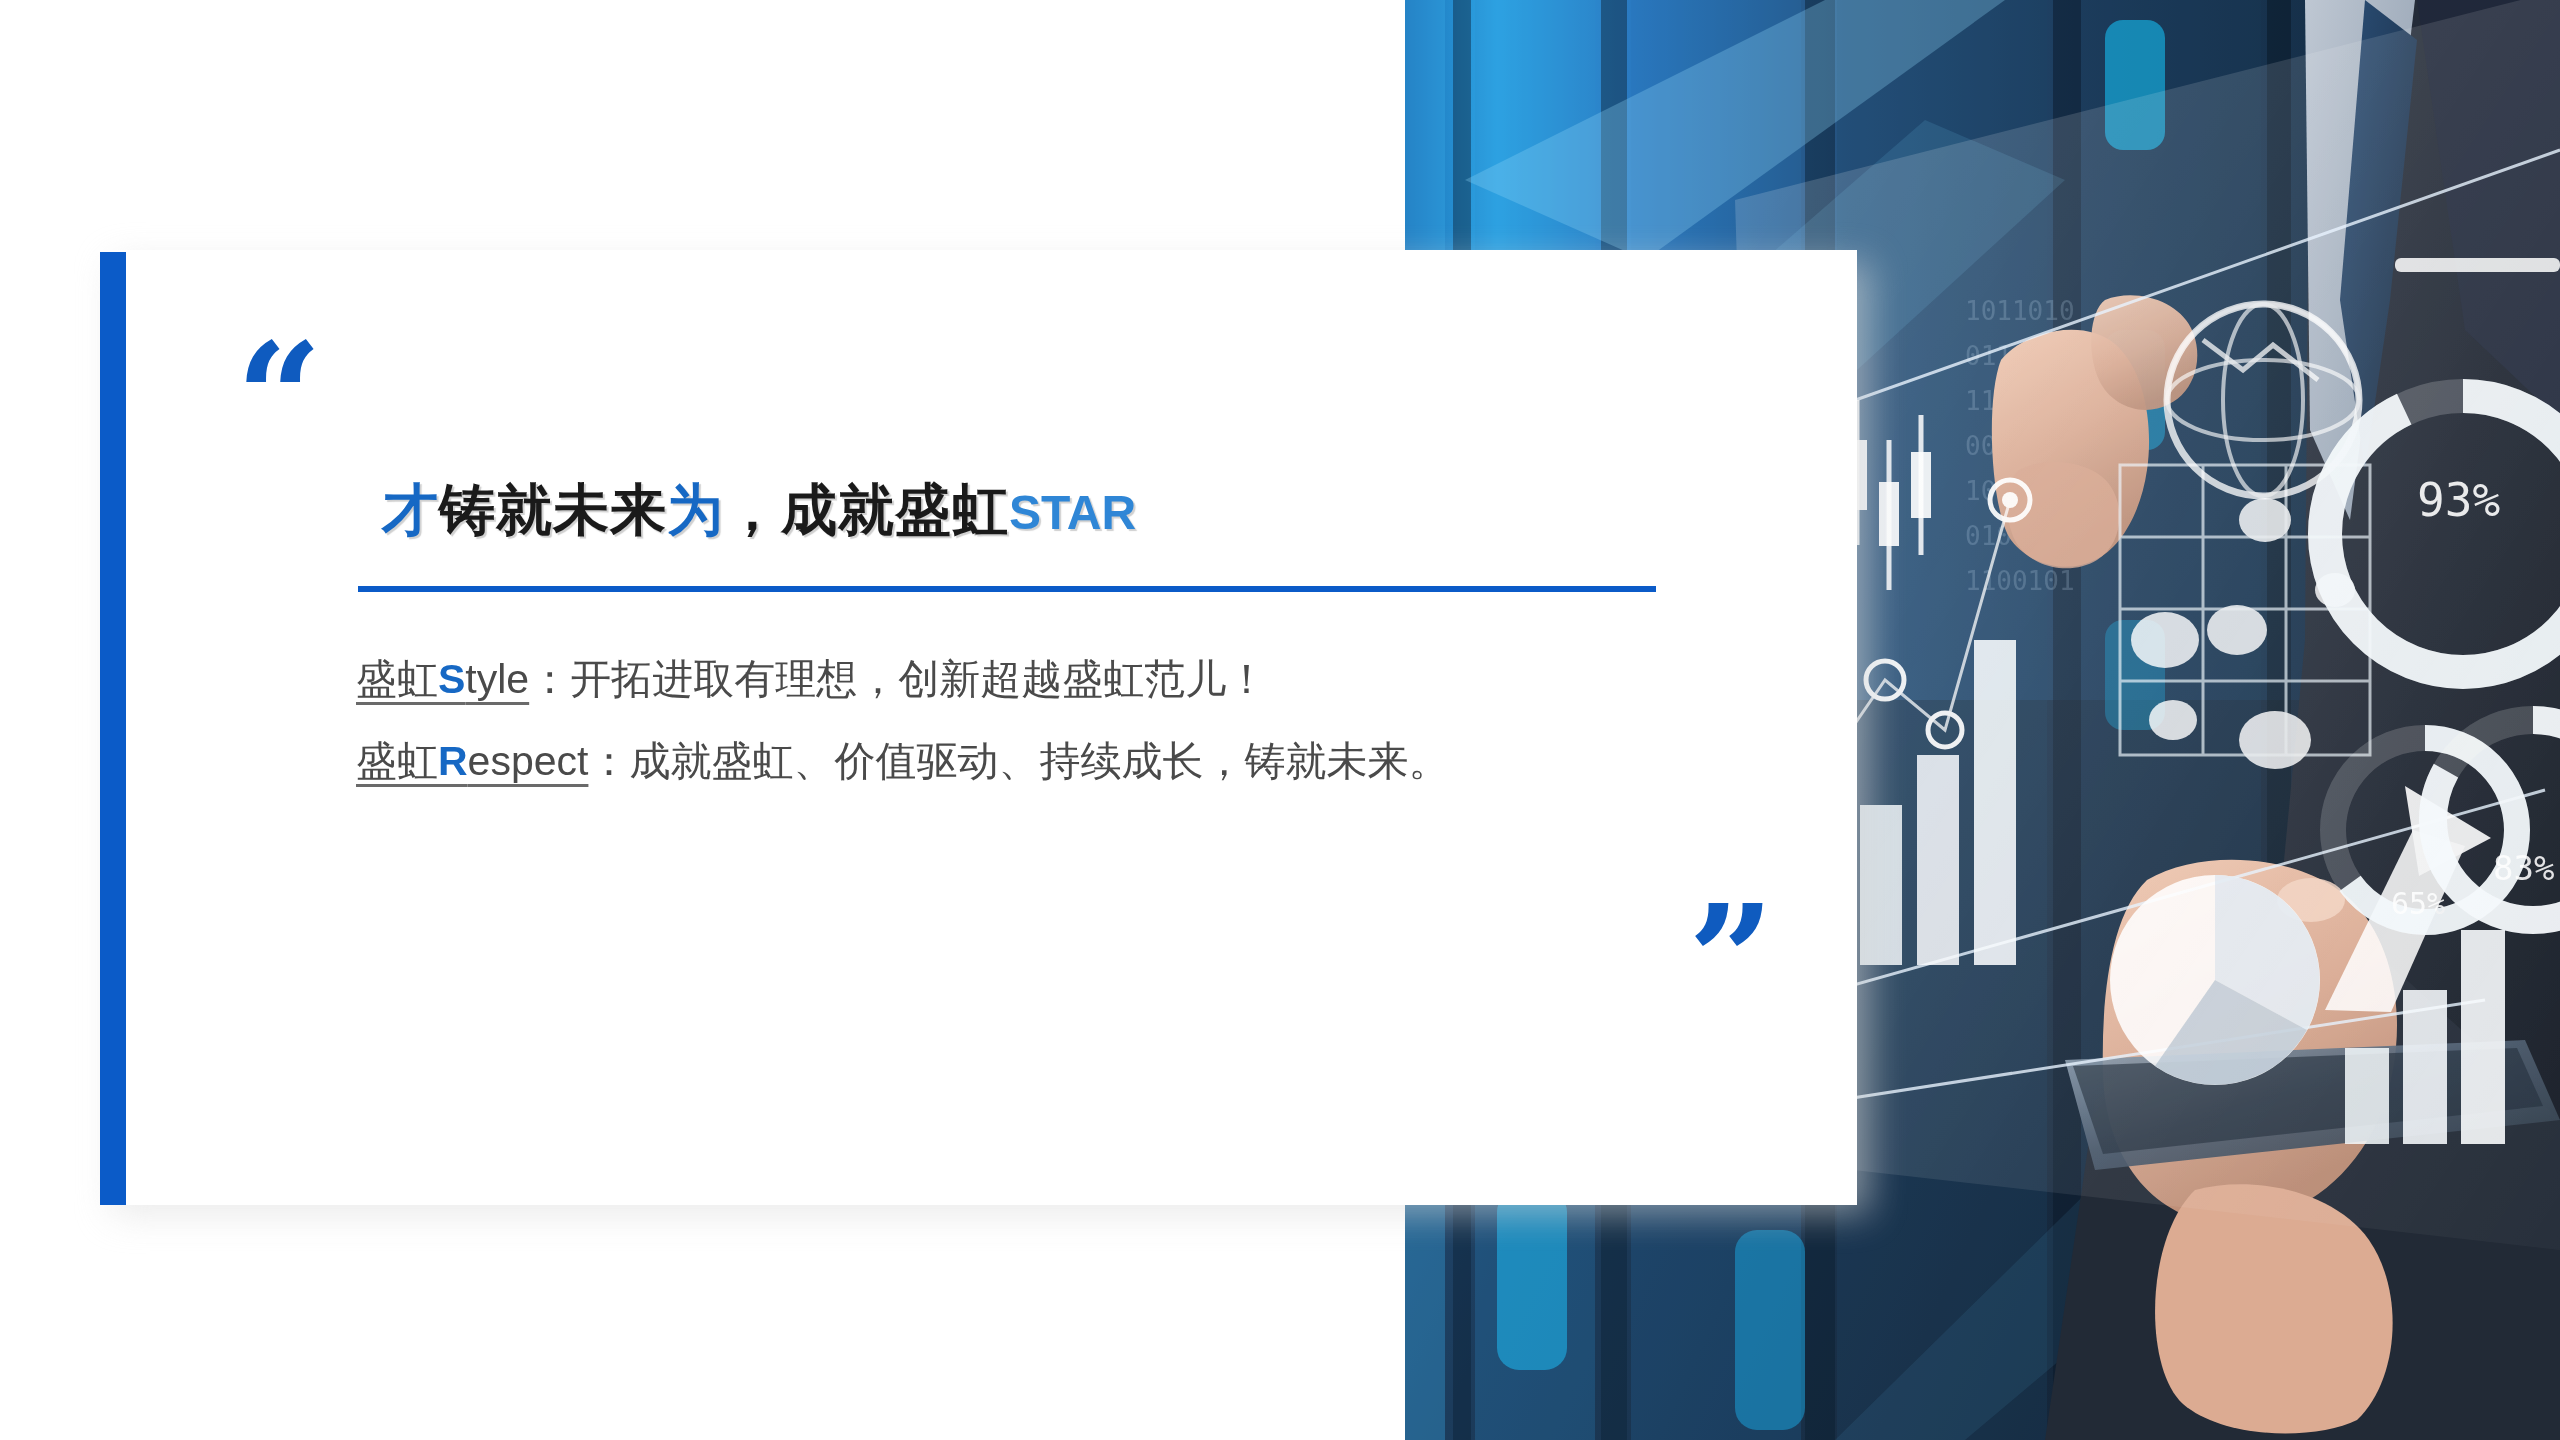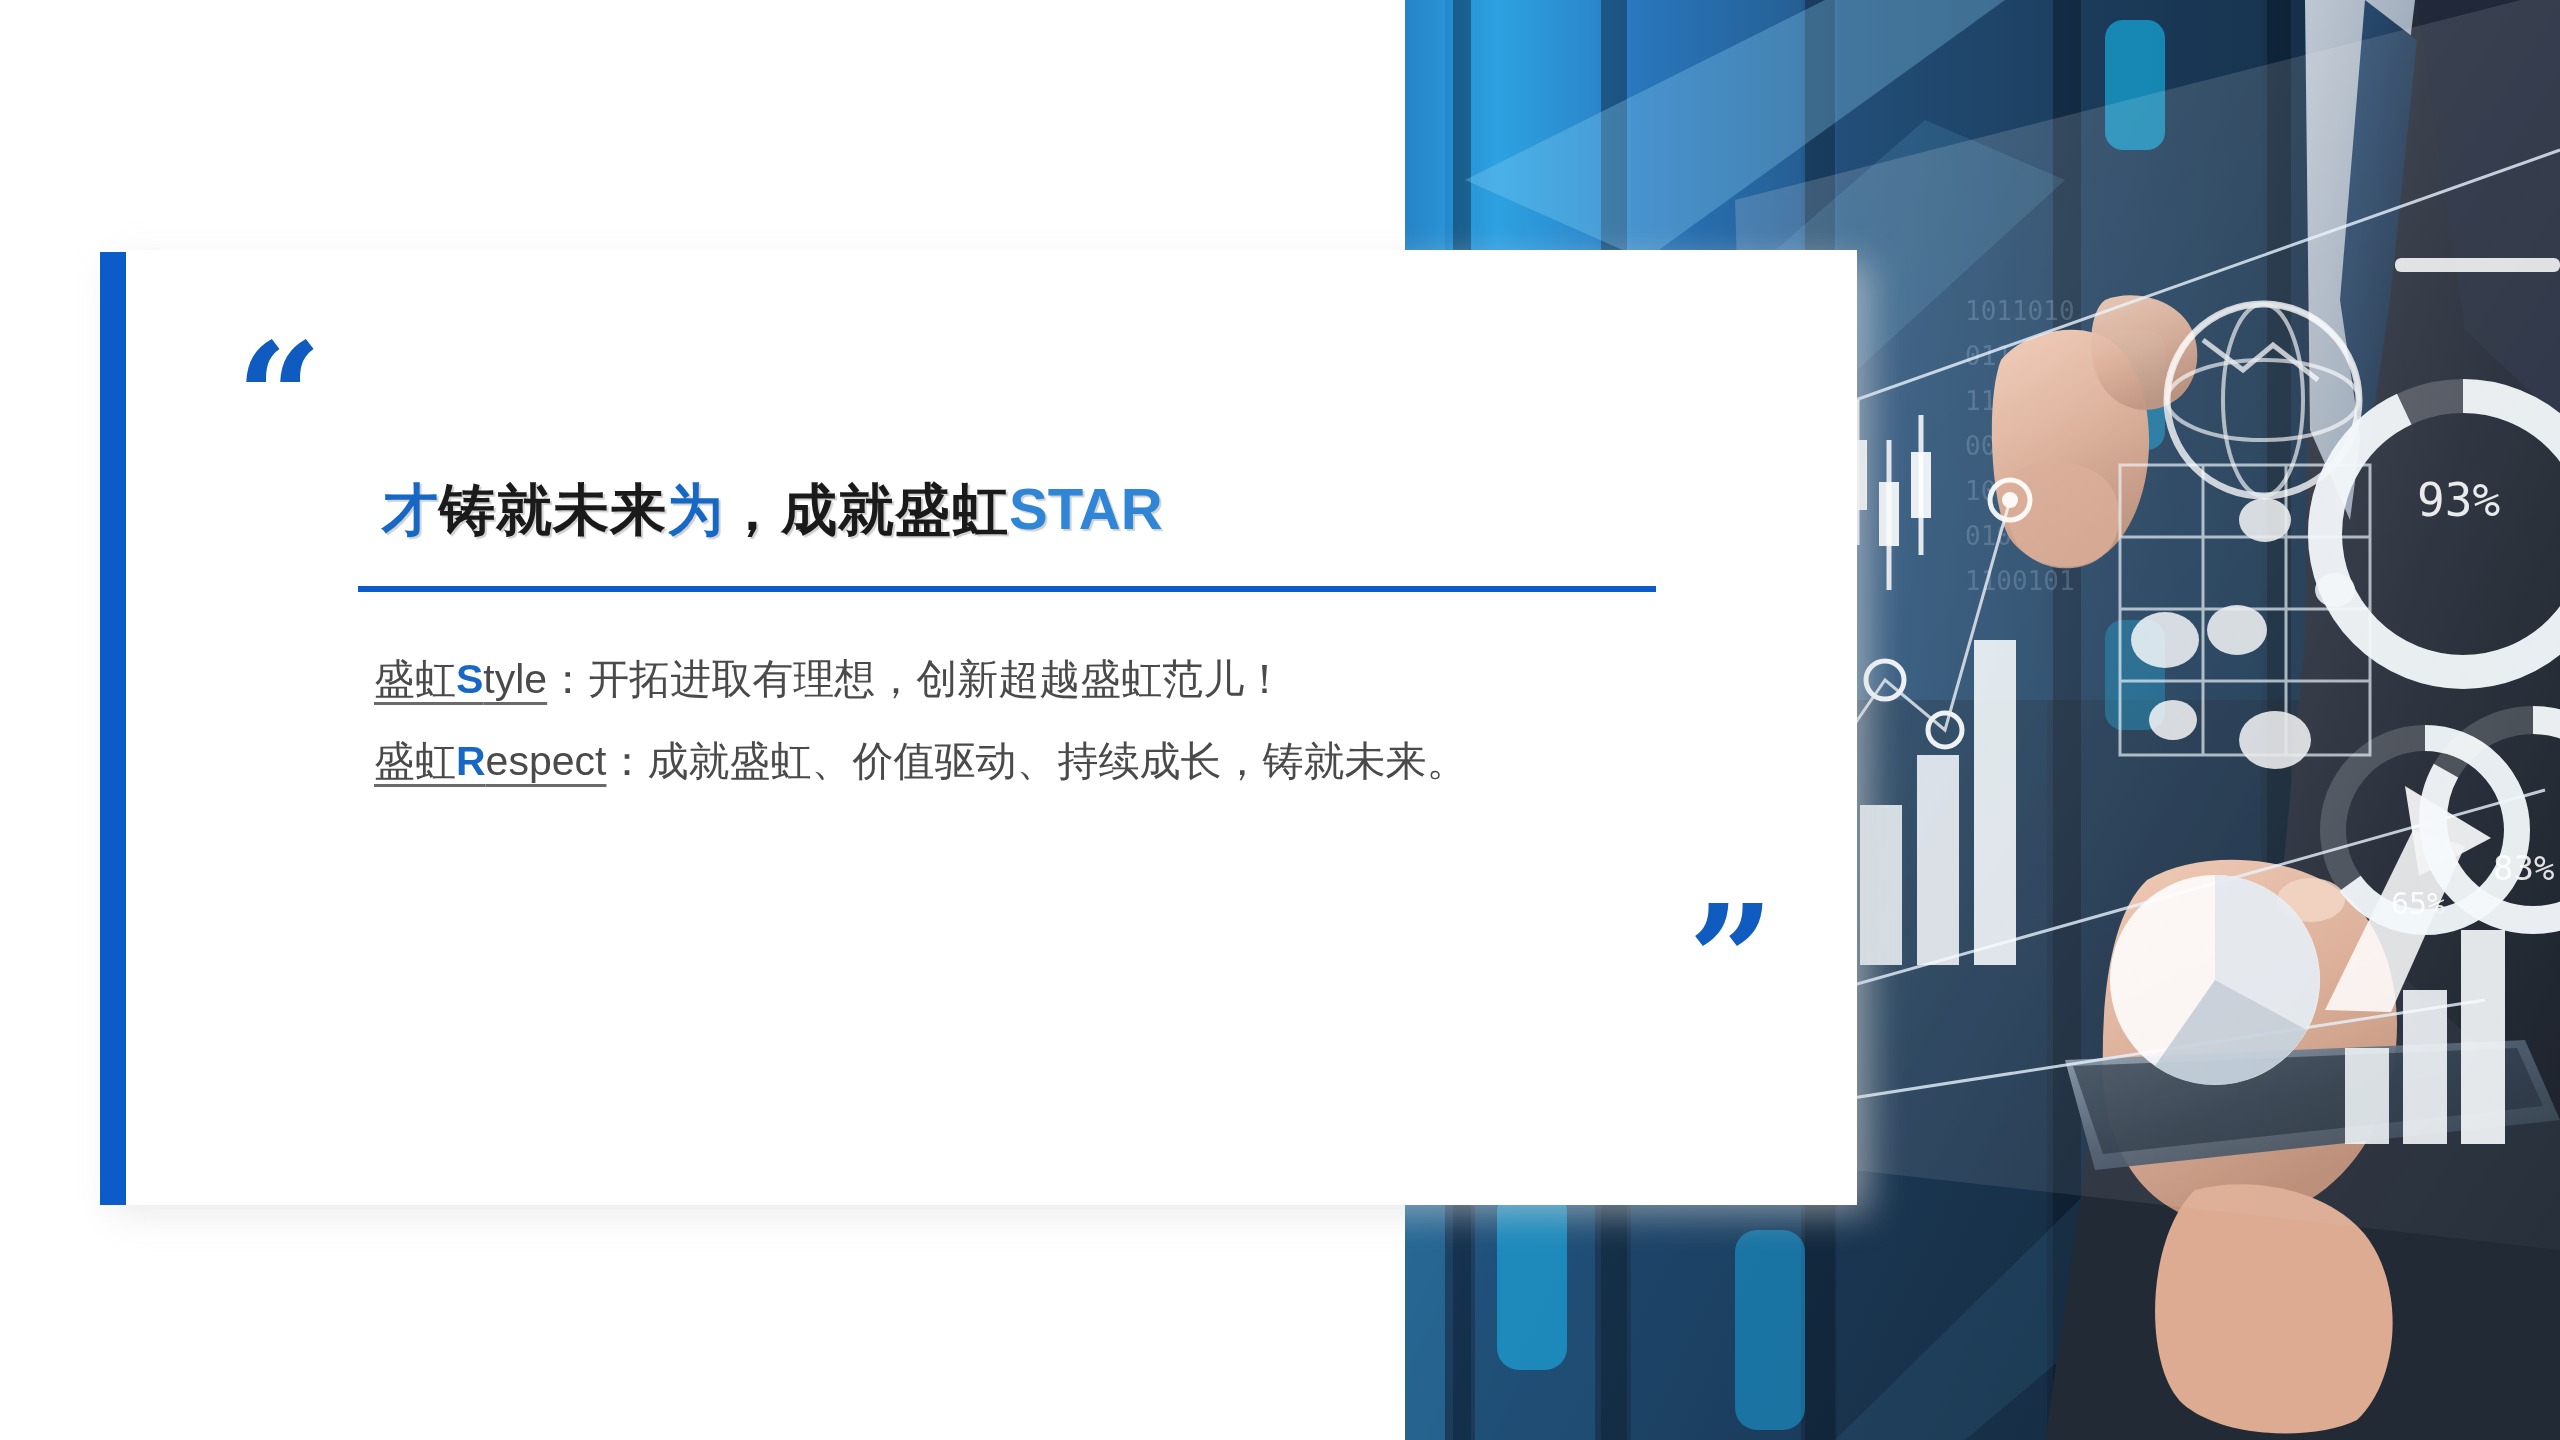--- a/index.html
+++ b/index.html
@@ -45,40 +45,39 @@
   }
 
   
   .headline{
     position:absolute;left:382px;top:473px;
     font-size:56px;font-weight:700;color:#1a1a1a;
     letter-spacing:1px;white-space:nowrap;
     text-shadow:2px 2px 1px rgba(170,170,170,.55);
   }
   .headline .hl{color:#1668c4;}
-  .headline .star{color:#2f86d6;font-size:58px;letter-spacing:0;text-align:center;}
+  .headline .star{color:#2f86d6;font-size:48px;letter-spacing:0;text-align:center;}
   .rule{
     position:absolute;left:358px;top:586px;width:1298px;height:6px;
     background:#0b5bc8;
   }
 
   
   .body-block{
     position:absolute;left:356px;top:638px;width:1320px;
   }
   .line{
     font-size:41px;color:#4a4a4a;line-height:82px;
     white-space:nowrap;font-weight:400;
   }
   .line.wrap{white-space:normal;}
   .tag{
     text-decoration:underline;text-underline-offset:9px;
     text-decoration-thickness:3px;text-decoration-color:#6a6a6a;
     color:#4a4a4a;
-    margin-left:18px;
   }
   .tag .cap{color:#1668c4;font-weight:700;}
 </style>
 </head>
 <body>
 
 <div class="slide">
 
   <div class="hero">
     <svg viewBox="0 0 1155 1440" preserveAspectRatio="none">

